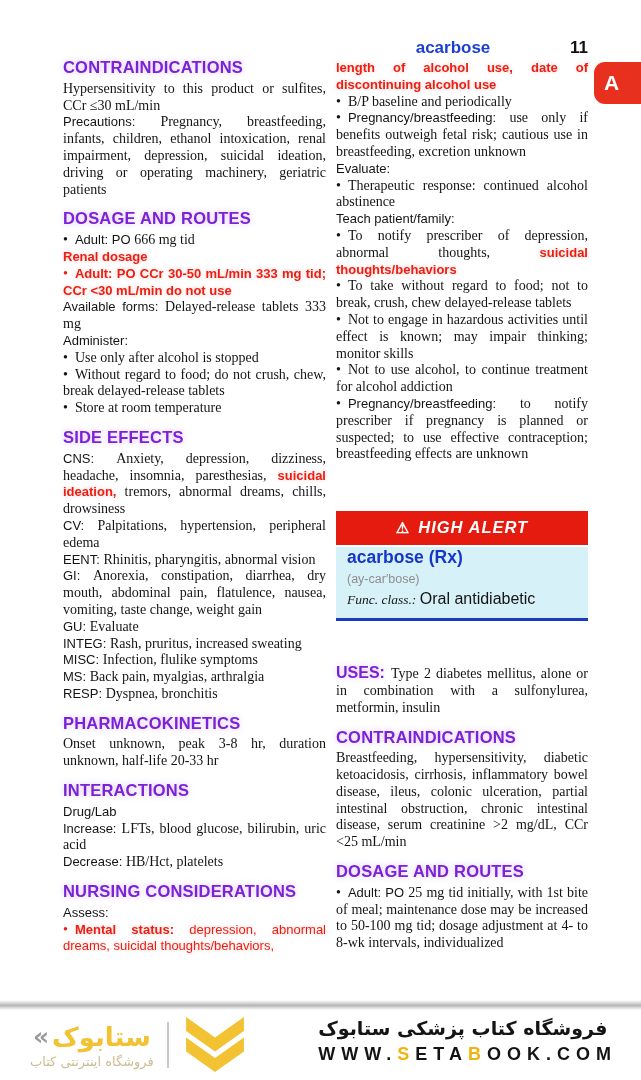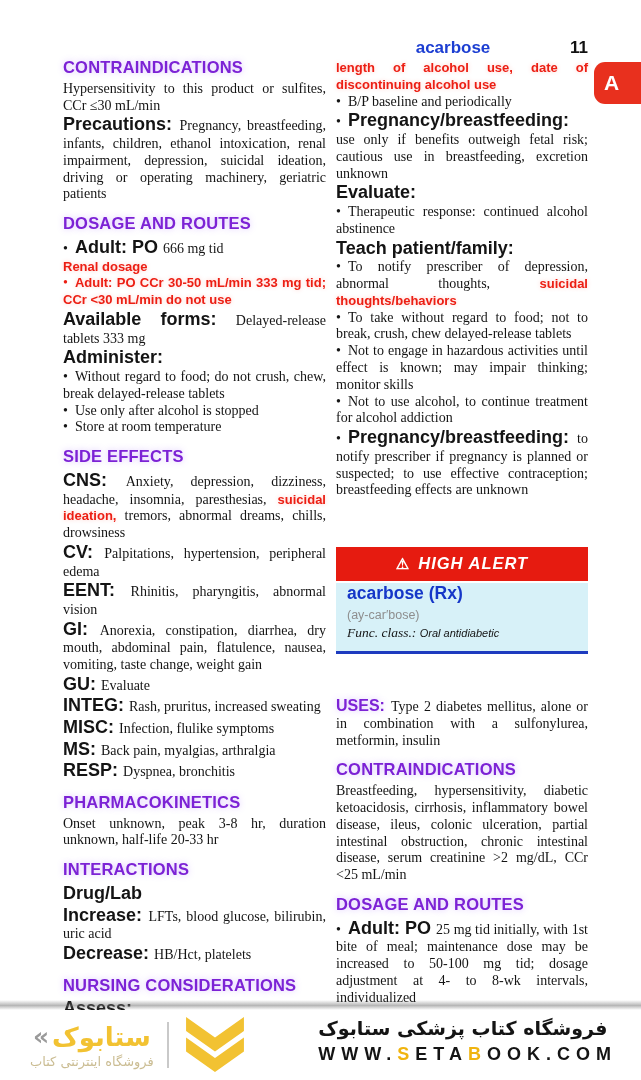--- a/index.html
+++ b/index.html
@@ -25,40 +25,40 @@
 
   .sec-heading{font-family:"Liberation Sans",sans-serif;font-weight:bold;font-size:16.5px;
                color:#7c22d5;letter-spacing:.2px;margin:11px 0 3px;
                text-shadow:0 0 6px rgba(150,84,255,.35);}
   .col > .sec-heading:first-child{margin-top:0;}
 
   .para{text-align:justify;}
   .dot{margin-right:7px;}
   .dot.red{color:#ec1e13;}
 
-  .rs-b{font-family:"Liberation Sans",sans-serif;font-weight:bold;font-size:18px;}
+  .rs-b{font-family:"Liberation Sans",sans-serif;font-weight:normal;font-size:13px;}
   .rs-rb{font-family:"Liberation Sans",sans-serif;font-weight:bold;font-size:13px;color:#ec1e13;
          text-shadow:0 0 4px rgba(255,70,50,.25);}
   .rs-r{font-family:"Liberation Sans",sans-serif;font-size:13px;color:#ec1e13;
         text-shadow:0 0 4px rgba(255,70,50,.25);}
   .rs-h{font-family:"Liberation Sans",sans-serif;font-weight:bold;font-size:16px;color:#7c22d5;
         text-shadow:0 0 6px rgba(150,84,255,.35);}
 
   
   .alert-box{margin:26px 0 42px;border-bottom:3px solid #1d3bbf;}
   .alert-banner{background:#e61b10;color:#ffffff;text-align:center;
                 font-family:"Liberation Sans",sans-serif;font-weight:bold;font-style:italic;
                 font-size:16.5px;letter-spacing:1px;padding:7px 0;border-bottom:2px solid #fff;margin-top:48px;}
   .alert-banner .warn{font-style:normal;margin-right:8px;font-size:15px;}
   .alert-body{background:#d7f1f8;padding:0 11px 10px;}
   .alert-drug{color:#1537c8;font-family:"Liberation Sans",sans-serif;font-weight:bold;font-size:17.5px;}
   .alert-pron{color:#8e8e8e;font-family:"Liberation Sans",sans-serif;font-size:12.5px;margin-top:4px;}
   .alert-func{margin-top:2px;font-size:13.5px;}
   .alert-func .lbl{font-style:italic;font-family:"Liberation Serif",serif;}
-  .alert-func .val{font-family:"Liberation Sans",sans-serif;font-size:11px;font-style:italic;}
+  .alert-func .val{font-family:"Liberation Sans",sans-serif;font-size:16px;}
 
   
   .page-edge{position:absolute;left:0;top:1000px;width:641px;height:10px;
              background:linear-gradient(to bottom,rgba(255,255,255,0),rgba(110,110,110,.5) 55%,rgba(255,255,255,0));}
   .footer{position:absolute;left:0;top:1010px;width:641px;height:70px;background:#fff;}
   .footer-left{position:absolute;left:30px;top:7px;display:flex;align-items:center;}
   .brand-block{display:flex;flex-direction:column;align-items:center;}
   .brand-line{display:flex;align-items:center;}
   .brand-mark{color:#9a9a9a;font-size:25px;font-weight:bold;font-family:"DejaVu Sans",sans-serif;margin-right:3px;}
   .brand-name{color:#f2c232;font-size:26px;font-weight:bold;font-family:"DejaVu Sans",sans-serif;direction:rtl;}
@@ -85,22 +85,22 @@
   <div class="col col-left" id="col-left">
       <div class="sec-heading">CONTRAINDICATIONS</div>
       <div class="para"><span>Hypersensitivity to this product or sulfites, CCr ≤30 mL/min</span></div>
       <div class="para"><span class="rs-b">Precautions: </span><span>Pregnancy, breastfeeding, infants, children, ethanol intoxication, renal impairment, depression, suicidal ideation, driving or operating machinery, geriatric patients</span></div>
       <div class="sec-heading">DOSAGE AND ROUTES</div>
       <div class="para"><span class="dot">•</span><span class="rs-b">Adult: PO </span><span>666 mg tid</span></div>
       <div class="para"><span class="rs-rb">Renal dosage</span></div>
       <div class="para"><span class="dot red">•</span><span class="rs-rb">Adult: PO CCr 30-50 mL/min 333 mg tid; CCr &lt;30 mL/min do not use</span></div>
       <div class="para"><span class="rs-b">Available forms: </span><span>Delayed-release tablets 333 mg</span></div>
       <div class="para"><span class="rs-b">Administer:</span></div>
+      <div class="para"><span class="dot">•</span><span>Use only after alcohol is stopped</span></div>
       <div class="para"><span class="dot">•</span><span>Without regard to food; do not crush, chew, break delayed-release tablets</span></div>
-      <div class="para"><span class="dot">•</span><span>Use only after alcohol is stopped</span></div>
       <div class="para"><span class="dot">•</span><span>Store at room temperature</span></div>
       <div class="sec-heading">SIDE EFFECTS</div>
       <div class="para"><span class="rs-b">CNS: </span><span>Anxiety, depression, dizziness, headache, insomnia, paresthesias, </span><span class="rs-rb">suicidal ideation,</span><span> tremors, abnormal dreams, chills, drowsiness</span></div>
       <div class="para"><span class="rs-b">CV: </span><span>Palpitations, hypertension, peripheral edema</span></div>
       <div class="para"><span class="rs-b">EENT: </span><span>Rhinitis, pharyngitis, abnormal vision</span></div>
       <div class="para"><span class="rs-b">GI: </span><span>Anorexia, constipation, diarrhea, dry mouth, abdominal pain, flatulence, nausea, vomiting, taste change, weight gain</span></div>
       <div class="para"><span class="rs-b">GU: </span><span>Evaluate</span></div>
       <div class="para"><span class="rs-b">INTEG: </span><span>Rash, pruritus, increased sweating</span></div>
       <div class="para"><span class="rs-b">MISC: </span><span>Infection, flulike symptoms</span></div>
       <div class="para"><span class="rs-b">MS: </span><span>Back pain, myalgias, arthralgia</span></div>

